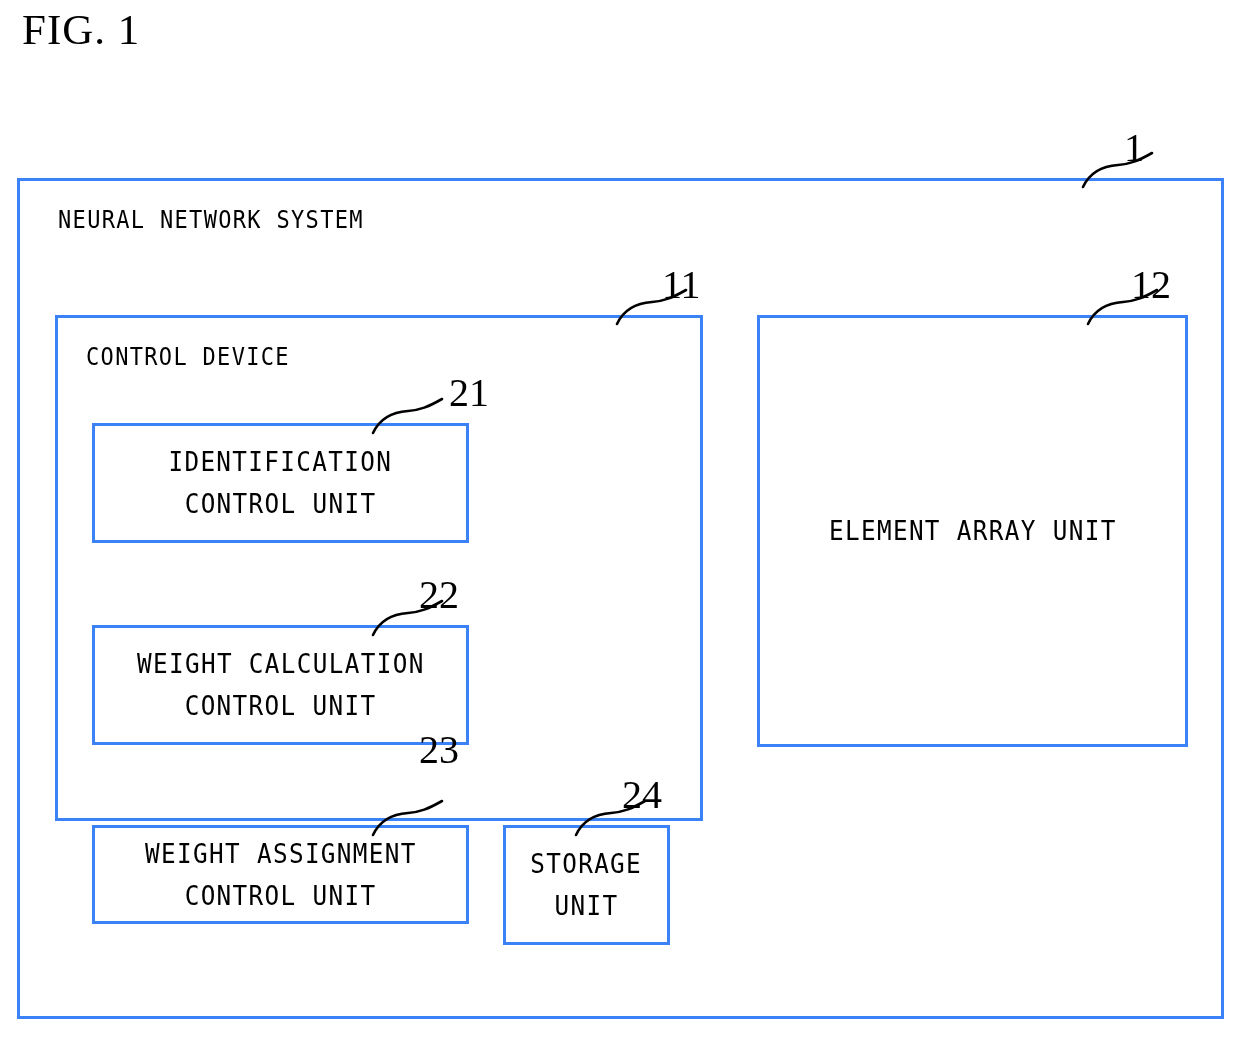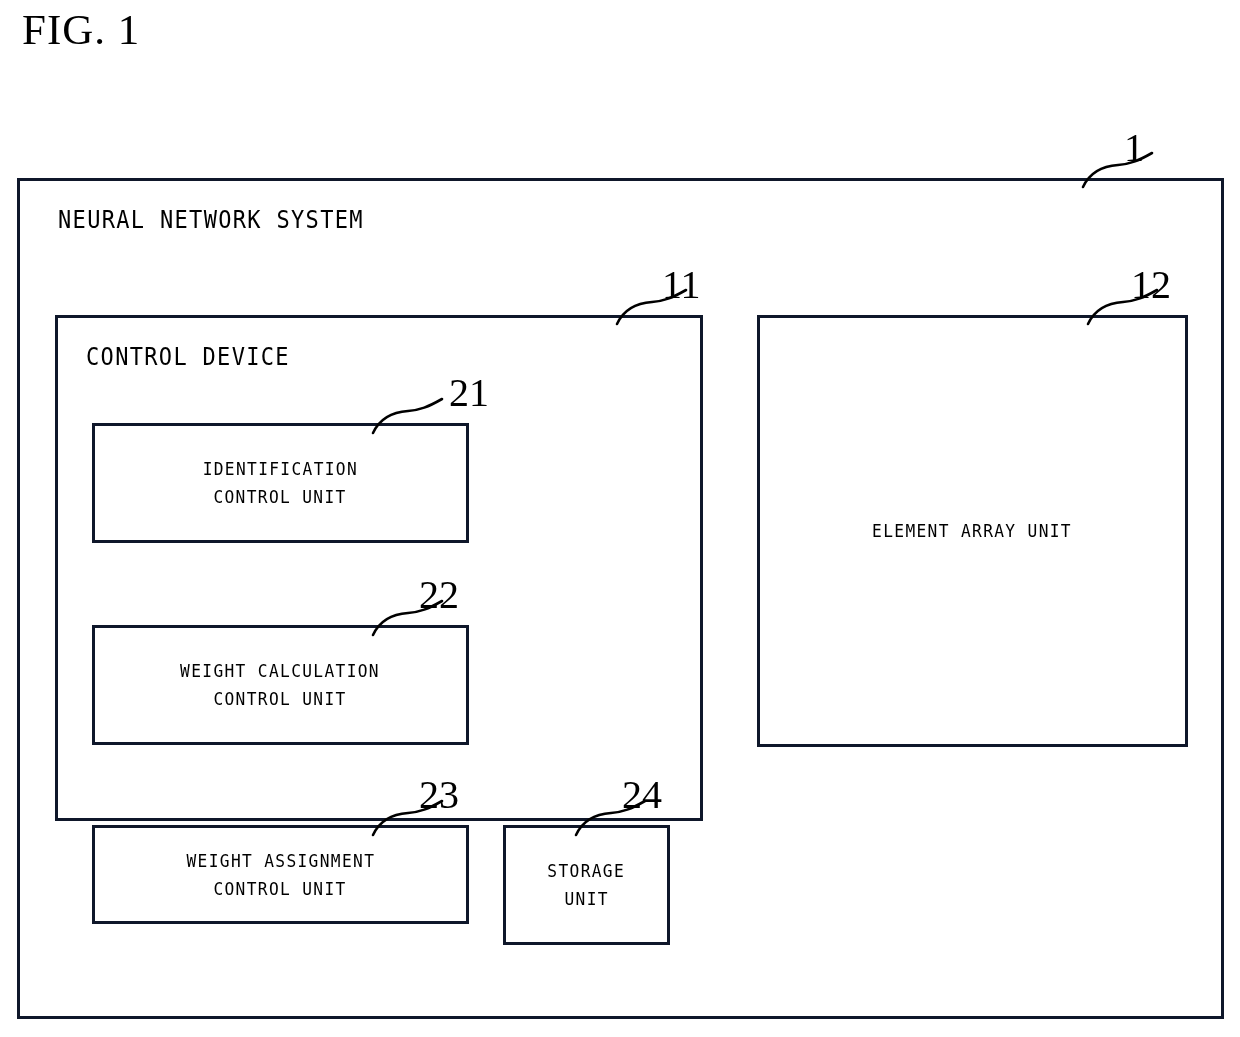--- a/index.html
+++ b/index.html
@@ -48,21 +48,21 @@
     line-height: 1.1;
     letter-spacing: 1px;
     white-space: nowrap;
   }
 
   
   .box {
     position: absolute;
     box-sizing: border-box;
     background: transparent;
-    border: 3px solid #0f172a;
+    border: 3px solid #3b82f6;
   }
 
   
   .box-label-tl {
     position: absolute;
     font-family: "DejaVu Sans Mono", "Liberation Mono", monospace;
     font-size: 25px;
     font-weight: 400;
     letter-spacing: 1.5px;
     white-space: nowrap;
@@ -72,21 +72,21 @@
 
   
   .box-label-center {
     position: absolute;
     inset: 0;
     display: flex;
     flex-direction: column;
     align-items: center;
     justify-content: center;
     font-family: "DejaVu Sans Mono", "Liberation Mono", monospace;
-    font-size: 18px;
+    font-size: 27px;
     line-height: 1.55;
     letter-spacing: 1.5px;
     white-space: nowrap;
     text-align: center;
   }
   .box-label-center > span { transform: scaleX(0.9); }
 
   
   .ref {
     position: absolute;
@@ -172,21 +172,21 @@
   <div class="box" style="left:92px; top:825px; width:377px; height:99px;">
     <div class="box-label-center">
       <span>WEIGHT ASSIGNMENT</span>
       <span>CONTROL UNIT</span>
     </div>
   </div>
 
   <svg class="leader" style="left:370px; top:798px; width:80px; height:40px;" viewBox="0 0 80 40">
     <path d="M3,37 C10,22 22,16 38,15 C50,14 58,11 72,3"></path>
   </svg>
-  <div class="ref" style="left:419px; top:775px;text-align:center;">23</div>
+  <div class="ref" style="left:419px; top:730px;text-align:center;">23</div>
 
   <div class="box" style="left:503px; top:825px; width:167px; height:120px;padding-left:33px;">
     <div class="box-label-center">
       <span>STORAGE</span>
       <span>UNIT</span>
     </div>
   </div>
 
   <svg class="leader" style="left:573px; top:798px; width:80px; height:40px;" viewBox="0 0 80 40">
     <path d="M3,37 C10,22 22,16 38,15 C50,14 58,11 72,3"></path>

